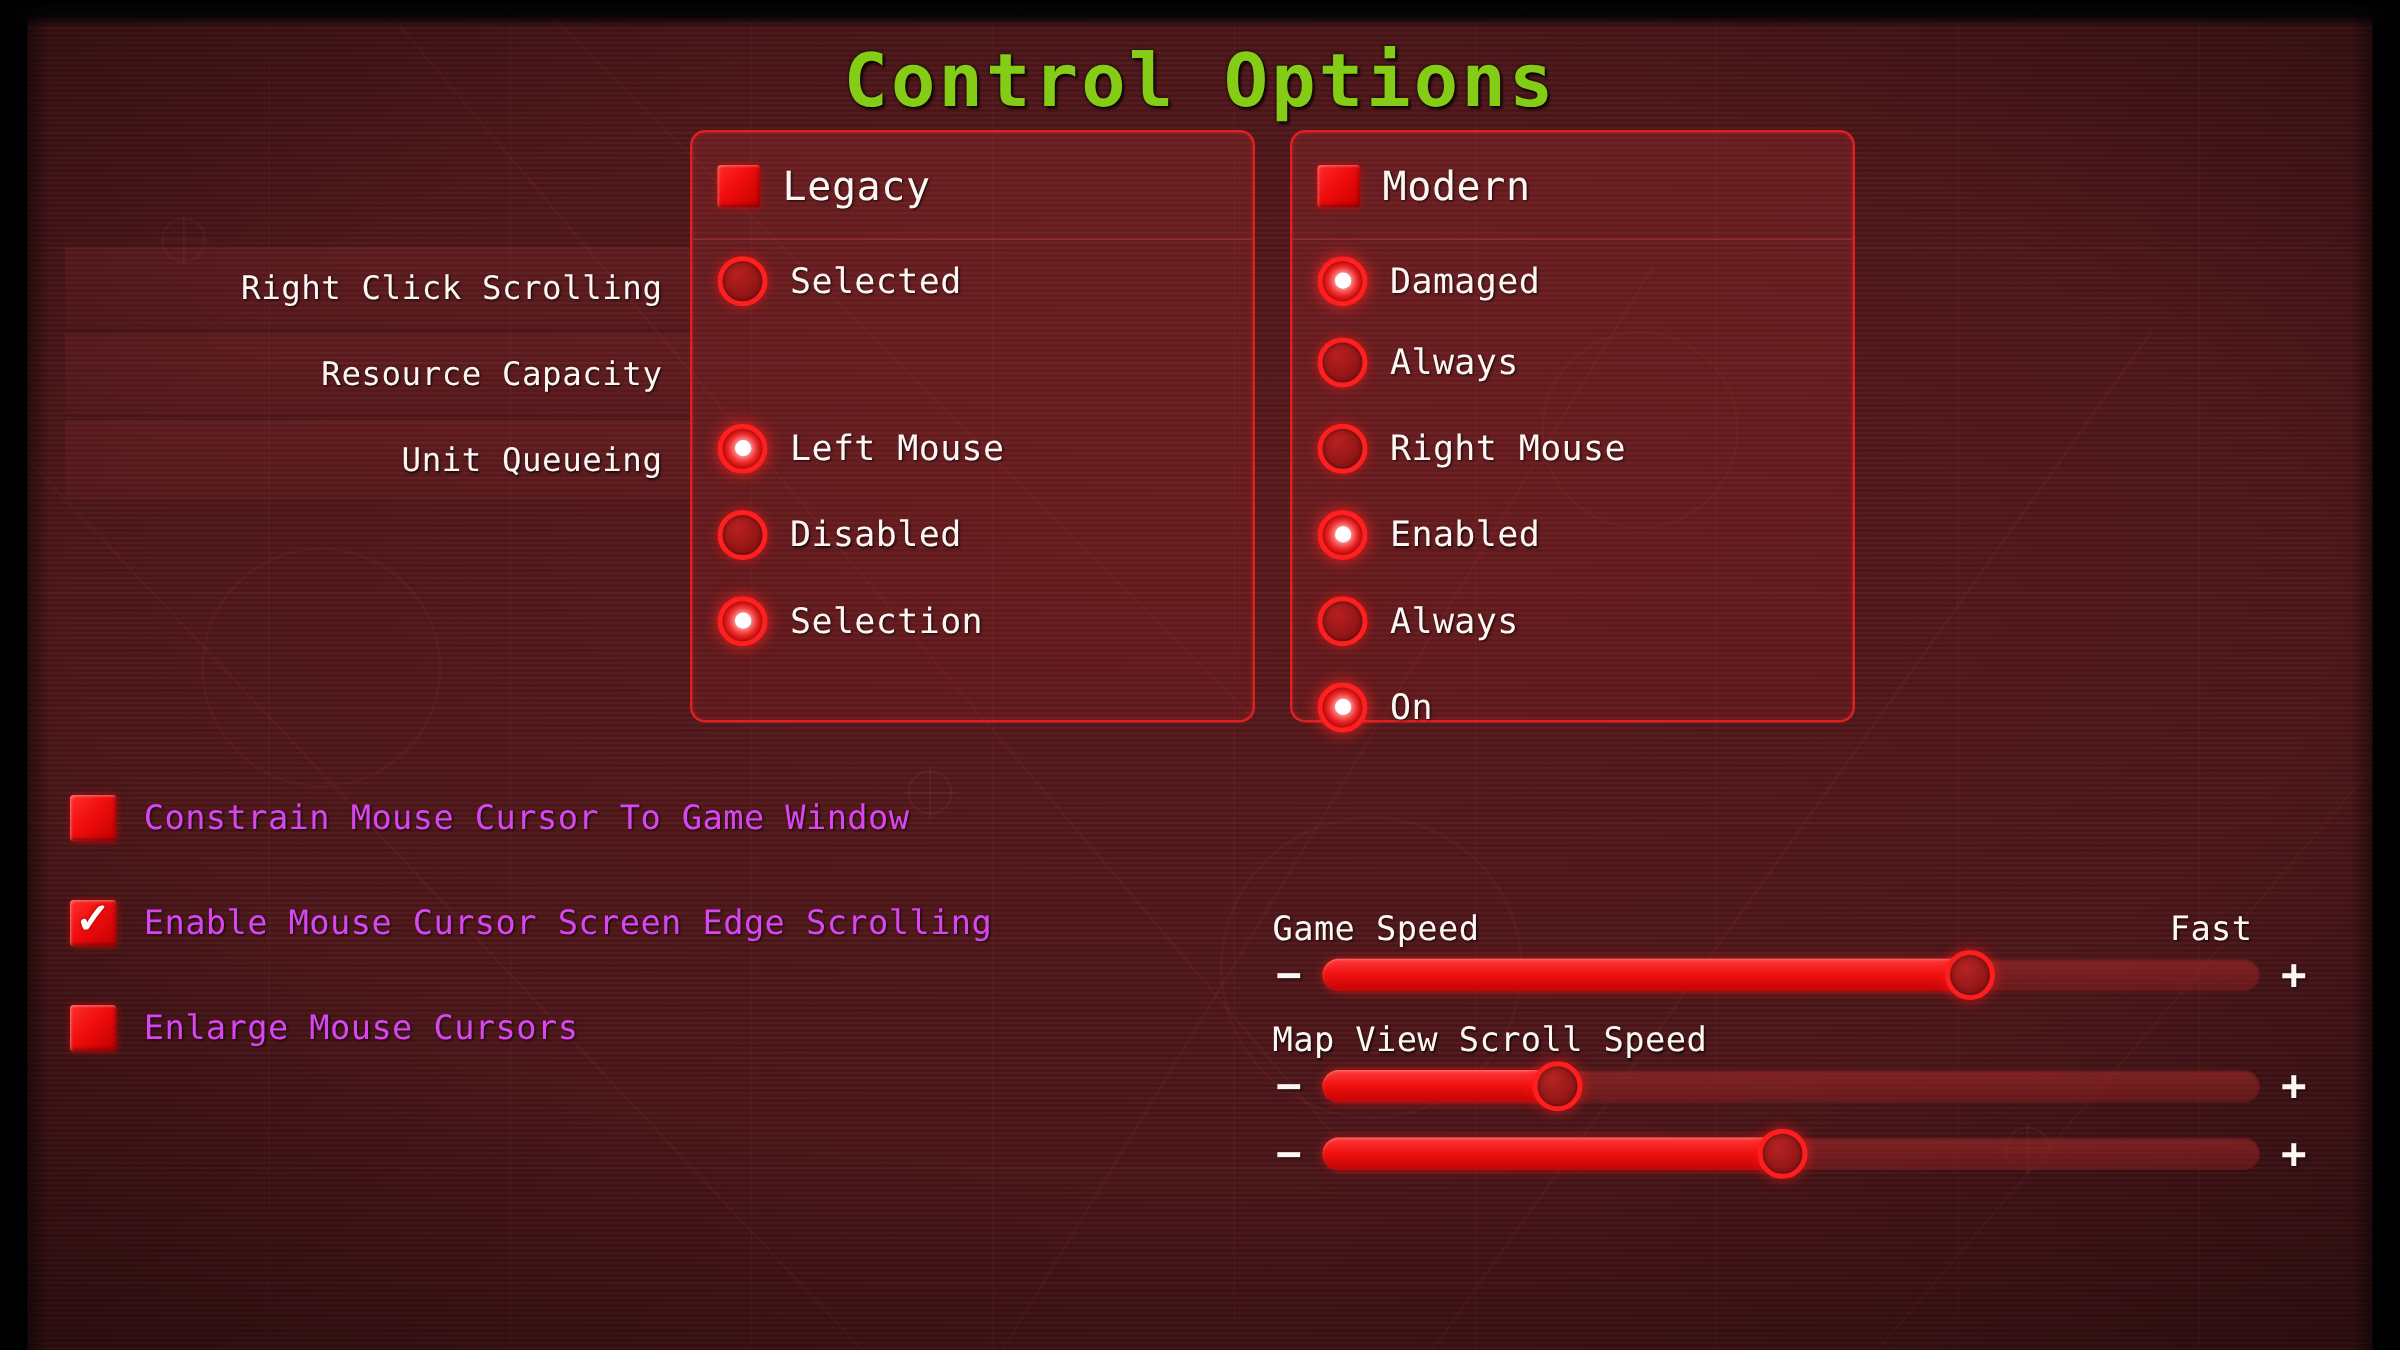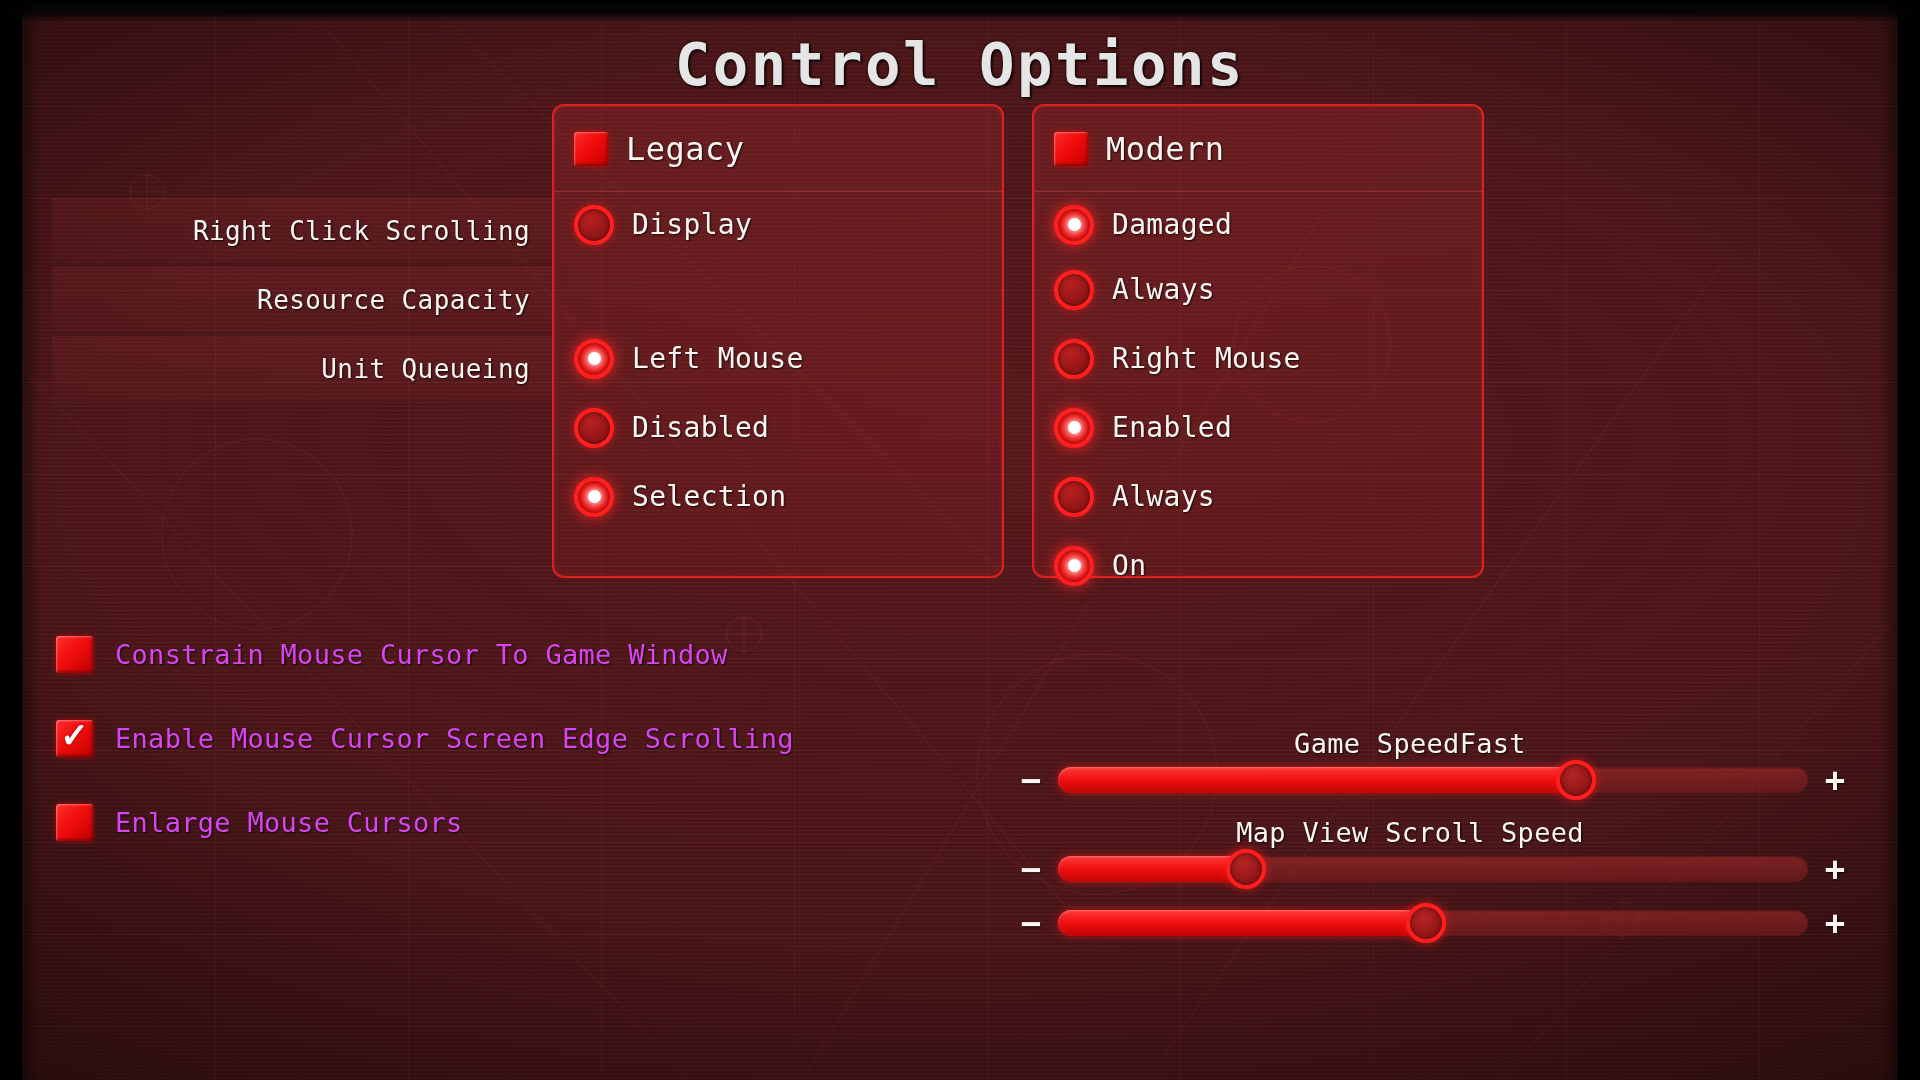--- a/index.html
+++ b/index.html
@@ -70,21 +70,21 @@
     background: linear-gradient(to bottom, #000 0%, #0a0507 60%, rgba(0,0,0,0) 100%);
     pointer-events: none;
   }
 
   
   #title {
     position: absolute;
     left: 0; right: 0;
     top: 30px;
     text-align: center;
-    color: #e5e5e5;
+    color: #84cc16;
     font-size: 59px;
     font-weight: bold;
     letter-spacing: 2.5px;
     font-family: "DejaVu Sans Mono", monospace;
     text-shadow: 0 0 3px rgba(0,0,0,.9), 2px 2px 2px rgba(0,0,0,.65);
     z-index: 20;
   }
 
   
   #labelcol {
@@ -224,21 +224,21 @@
     position: absolute;
     left: 1018px;
     top: 728px;
     width: 830px;
     z-index: 10;
   }
   .sgroup { margin-bottom: 20px; }
   .shead {
     display: flex;
     align-items: baseline;
-    justify-content: center;
+    justify-content: space-between;
     margin-bottom: 4px;
     padding-right: 46px;
   }
   .slabel, .smax {
     color: #fdf6f2;
     font-size: 27px;
     font-family: "DejaVu Sans Mono", monospace;
     letter-spacing: .3px;
     text-shadow: 1px 1px 2px rgba(0,0,0,.8);
   }
@@ -331,21 +331,21 @@
 
   <div class="panel" id="panel-legacy">
     <div class="panel-head">
       <span class="sq"></span>
       <span class="ptitle">Legacy</span>
     </div>
     <div class="panel-body" id="legacy-body">
         <div style="height: 130px; margin-bottom: 4px;">
           <div class="opt">
             <span class="radio"></span>
-            <span class="olabel">Display</span>
+            <span class="olabel">Selected</span>
           </div>
         </div>
         <div style="height: 65px; margin-bottom: 4px;">
           <div class="opt">
             <span class="radio on">
               <span class="dot"></span>
             </span>
             <span class="olabel">Left Mouse</span>
           </div>
         </div>

